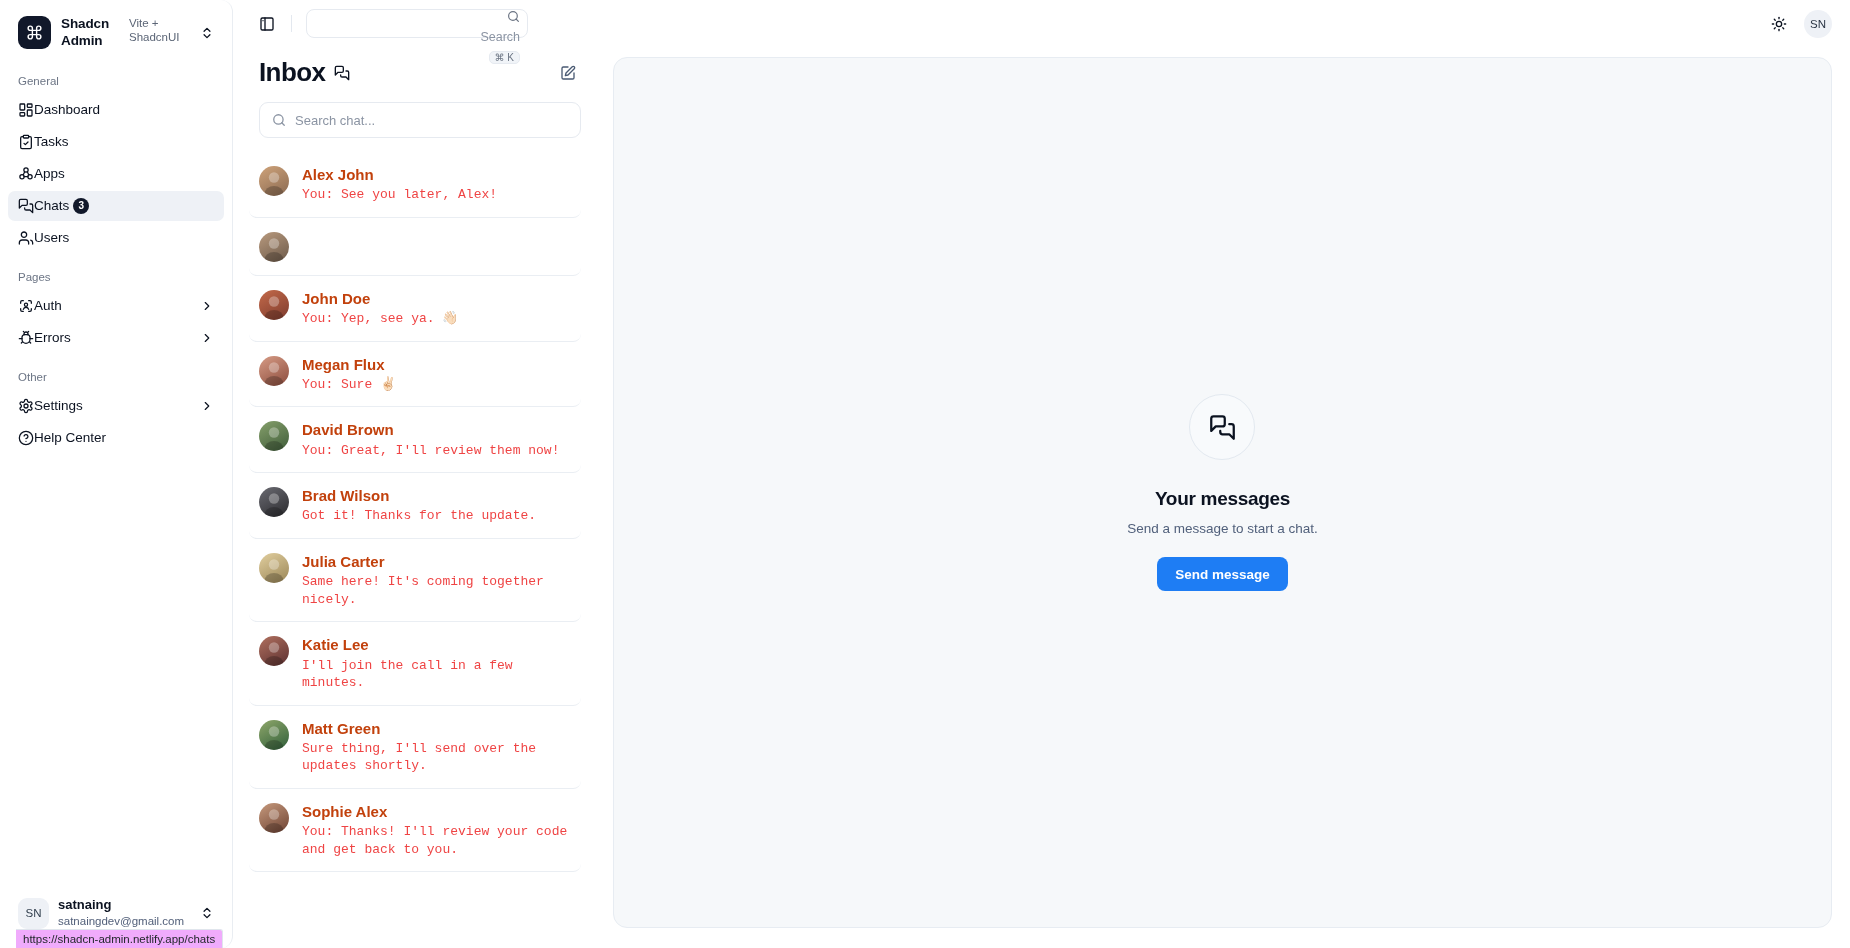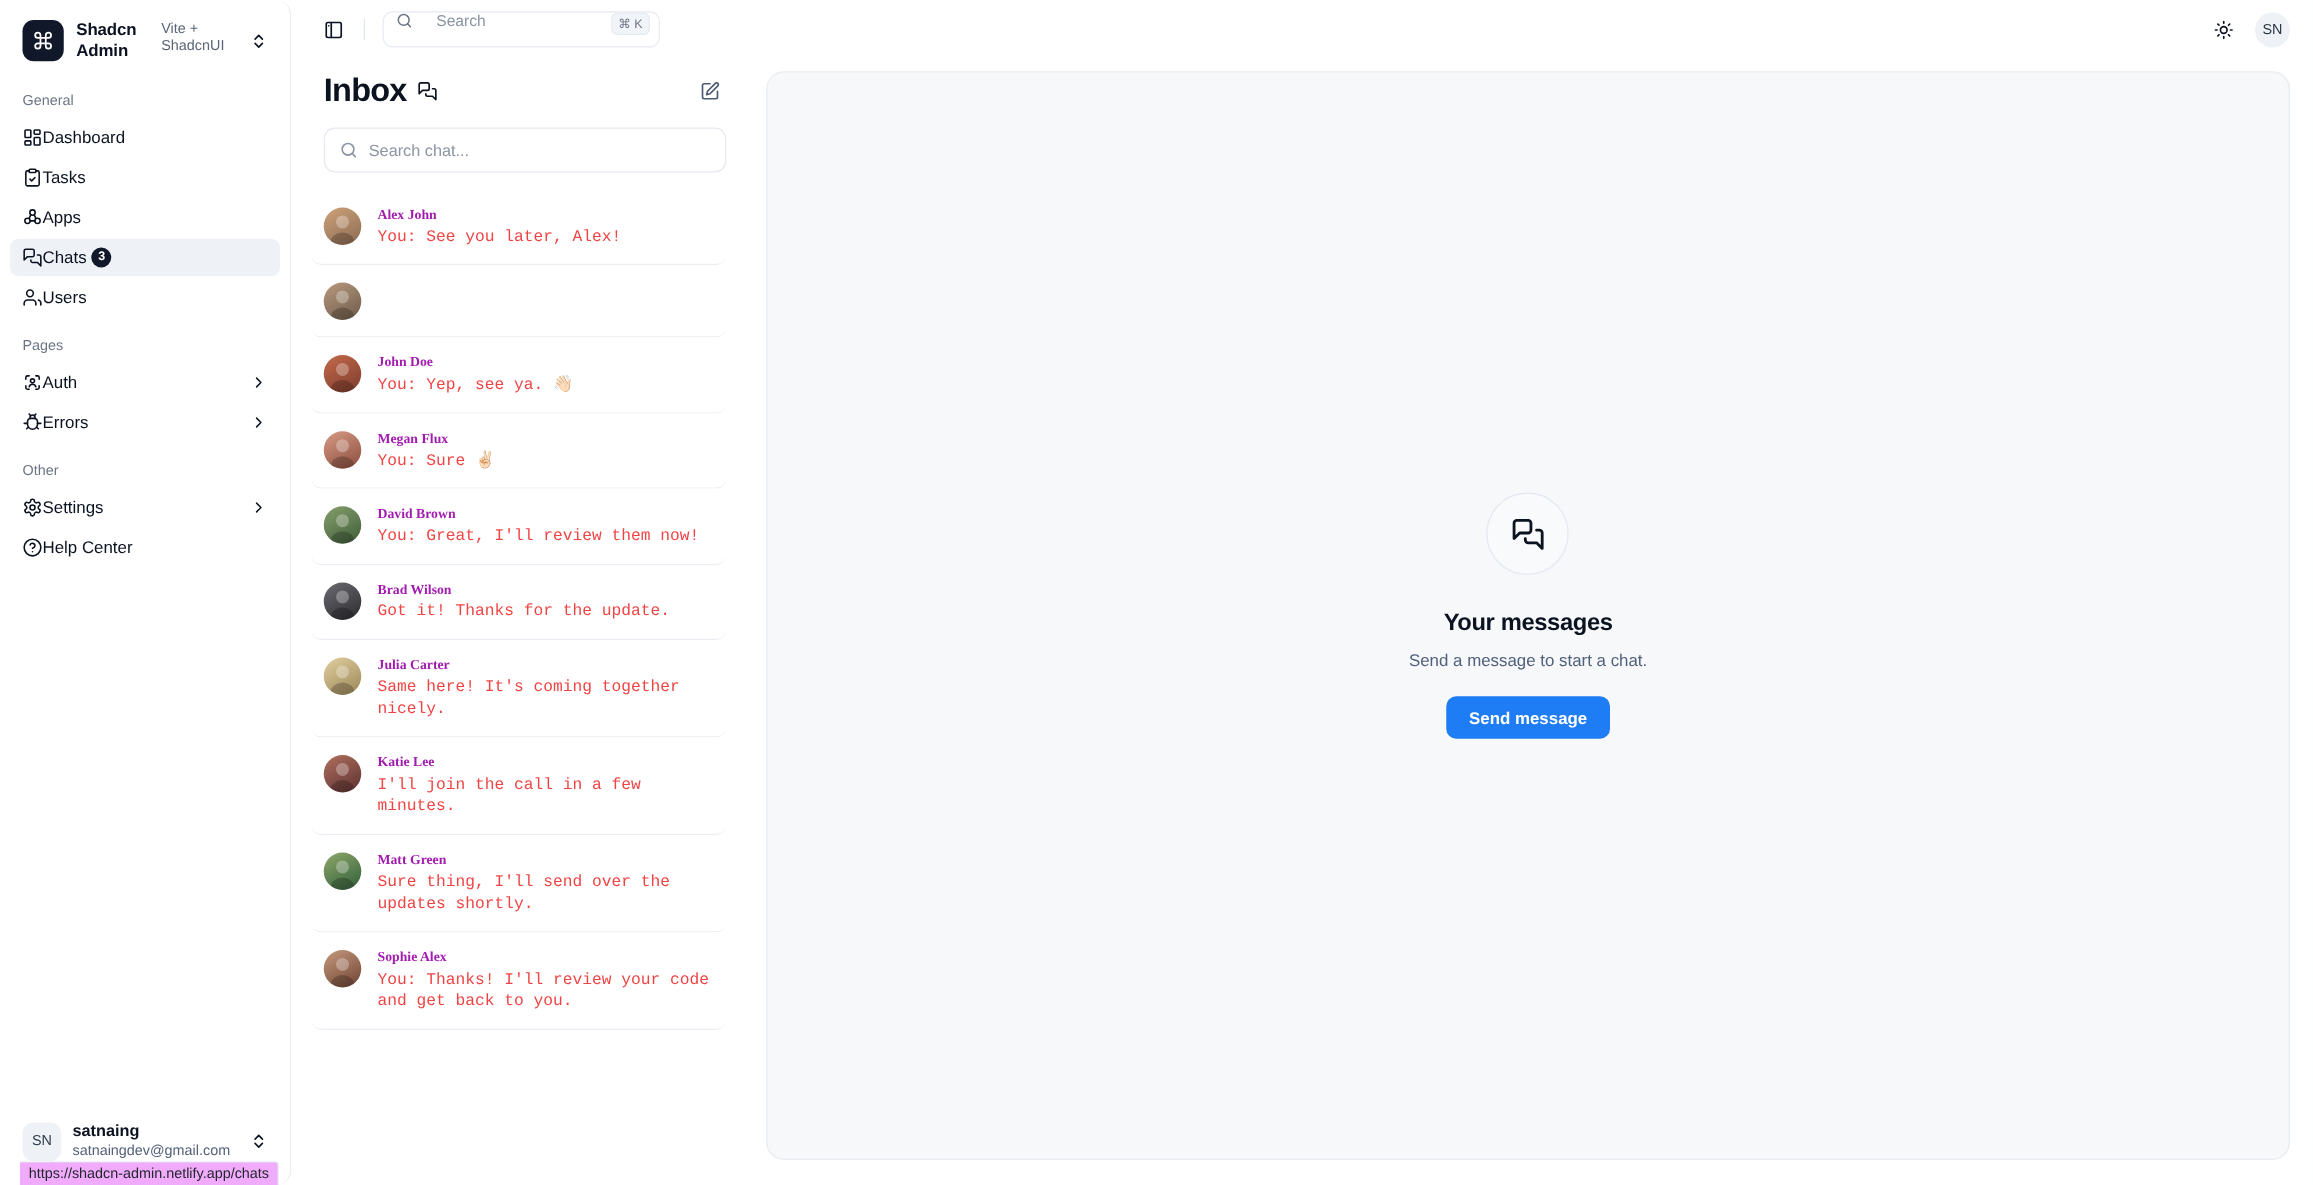--- a/index.html
+++ b/index.html
@@ -88,22 +88,22 @@
     background: #ffffff;
   }
   .icon-btn {
     width: 27px; height: 27px; border-radius: 7px;
     display: flex; align-items: center; justify-content: center;
     cursor: pointer; color: #0b1220; background: transparent; border: none;
   }
   .topbar-sep { width: 1px; height: 17px; background: #e3e8ef; margin: 0 14px 0 11px; }
   .search-box {
     width: 222px; height: 29px; border: 1px solid #e6eaf0; border-radius: 8px;
-    background: #fff; display: flex; align-items: flex-start; gap: 19px;
-    padding: 0 7px 0 10px; cursor: text;
+    background: #fff; display: flex; align-items: flex-end; gap: 7px;
+    padding: 0 7px 0 10px; cursor: text; flex-direction: column;
   }
   .search-box .ph { font-size: 12.5px; color: #8b94a3; flex: 1 1 auto; }
   .kbd {
     display: inline-flex; align-items: center; gap: 1px;
     height: 18px; padding: 0 5px; border-radius: 5px;
     background: #f1f4f8; border: 1px solid #e6eaf0;
     font-size: 10px; color: #6a7near; color: #6b7483; font-family: "Liberation Sans", sans-serif;
   }
   .topbar-right { margin-left: auto; display: flex; align-items: center; gap: 12px; }
   .avatar-round {
@@ -139,21 +139,21 @@
   .chat-row {
     display: flex; gap: 13px; align-items: flex-start;
     padding: 13px 10px 13px 10px; margin: 0 12px 0 8px;
     border-bottom: 1px solid #eaeef3; cursor: pointer; border-radius: 8px;
   }
   .chat-av {
     width: 30px; height: 30px; border-radius: 50%; flex: 0 0 30px;
     margin-top: 1px; overflow: hidden; position: relative;
   }
   .chat-txt { min-width: 0; line-height: 1.35; }
-  .chat-name { font-size: 11px; font-weight: 700; color: #a21caf; margin-bottom: 1px; font-family: Liberation Serif, serif; }
+  .chat-name { font-size: 15px; font-weight: 700; color: #c2410c; margin-bottom: 1px; }
   .chat-msg { font-size: 13px; color: #ef4444; font-family: Liberation Mono, monospace; }
 
   
   .msg-panel {
     flex: 1 1 auto; margin-left: 10px; margin-top: 10px;
     background: #f6f8fa; border: 1px solid #e7ecf2; border-radius: 14px;
     display: flex; align-items: center; justify-content: center;
     min-width: 0;
   }
   .empty-state { text-align: center; display: flex; flex-direction: column; align-items: center; }

